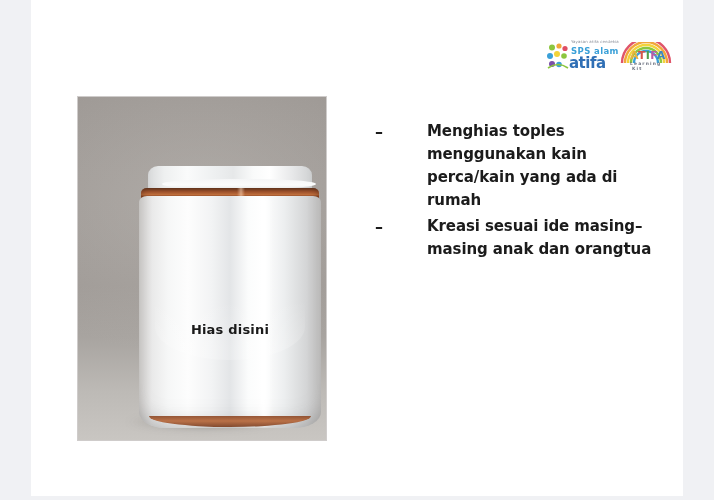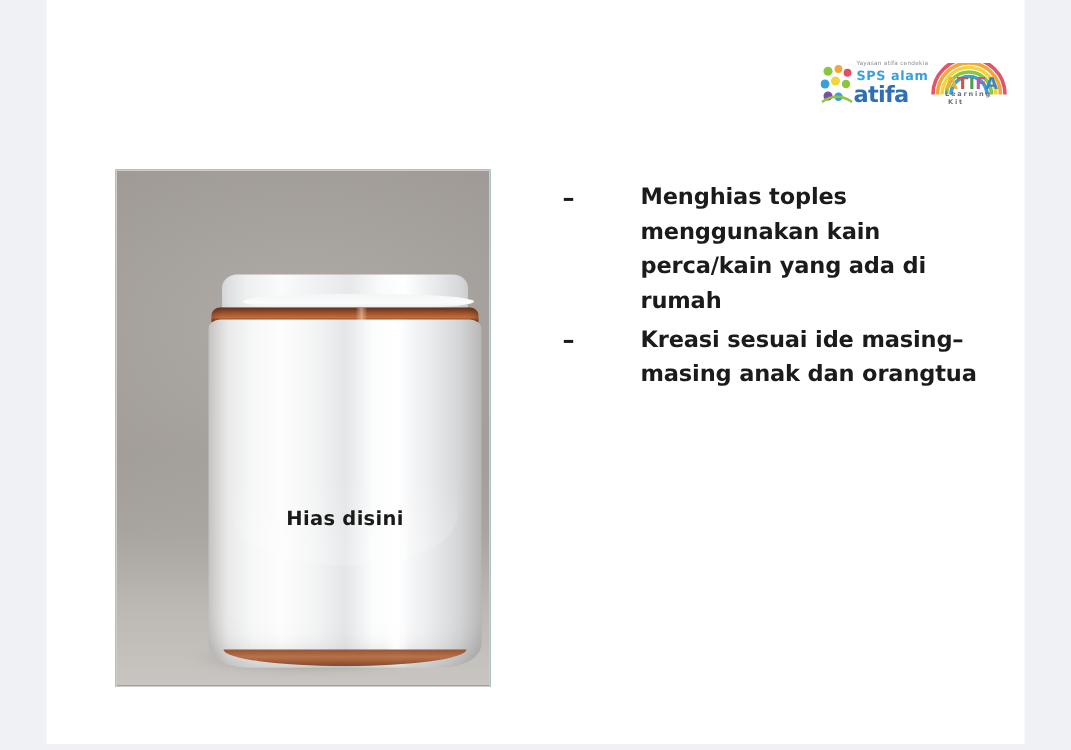--- a/index.html
+++ b/index.html
@@ -147,24 +147,24 @@
     font-weight: 700;
     letter-spacing: 1.2px;
     color: #6d7280;
     white-space: nowrap;
   }
 
   
   #photo {
     position: absolute;
     left: 46px;
-    top: 113px;
+    top: 96px;
     width: 250px;
     height: 345px;
-    background: #0f766e;
+    background: #ec4899;
     border: 1px solid #cfcccb;
     box-sizing: border-box;
     overflow: hidden;
   }
   
   #photo .backdrop {
     position: absolute;
     inset: 0;
     background:
       linear-gradient(180deg,#9c9793 0%, #9e9995 55%, #a8a4a0 70%, #bdbab6 86%, #c9c6c2 100%);

